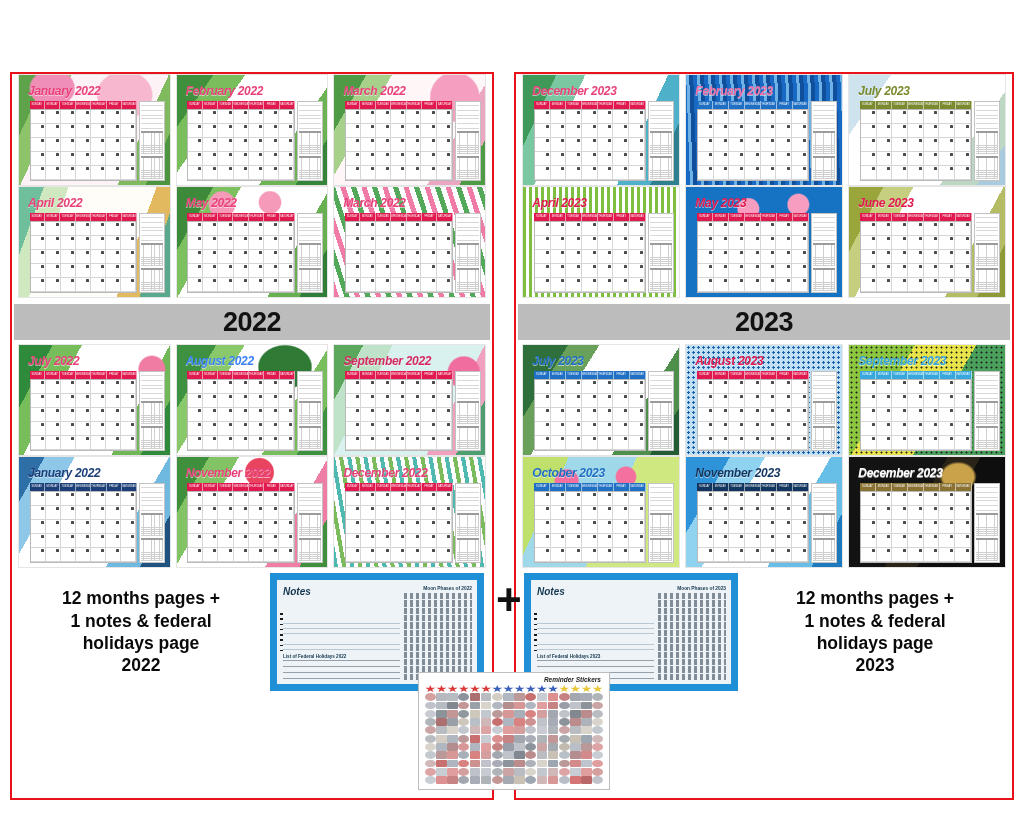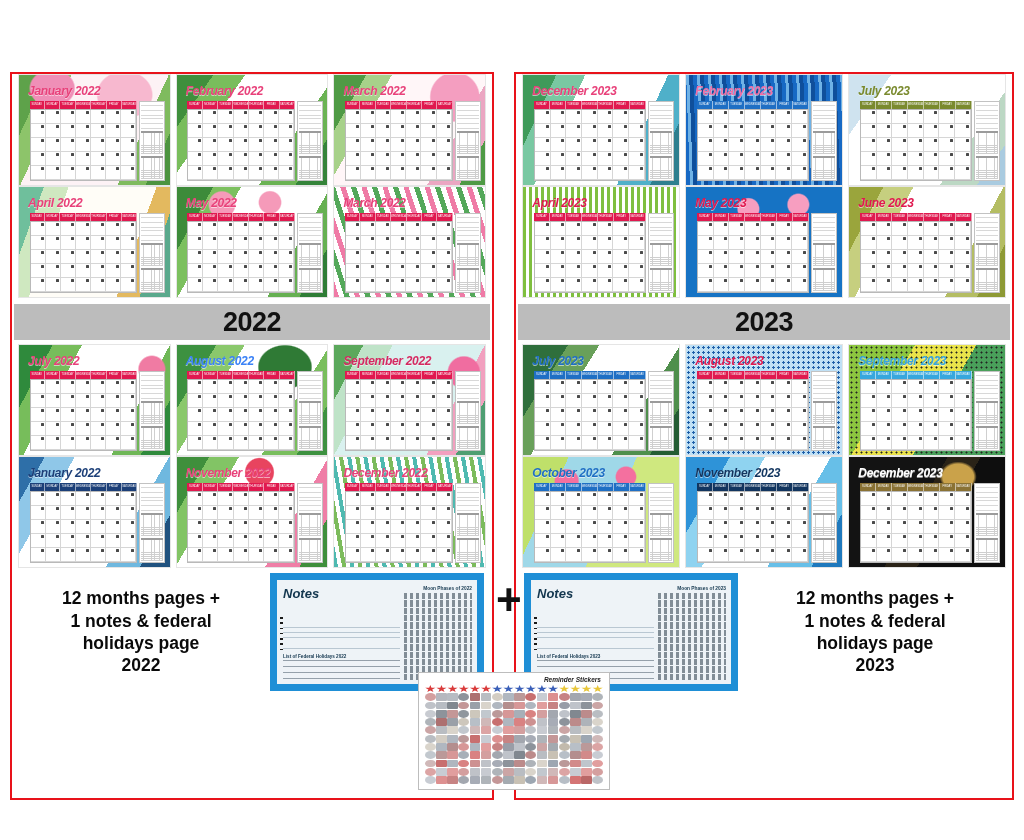--- a/index.html
+++ b/index.html
@@ -111,21 +111,21 @@
   .notes-thumb {
     width: 214px; height: 118px; background: #1f8fd6;
     padding: 7px; position: relative;
   }
   .notes-sheet {
     width: 100%; height: 100%; background: #eef3f7; position: relative;
     display: flex; padding: 6px 5px 4px 6px; gap: 4px;
   }
   .notes-left { flex: 1 1 0; display: flex; flex-direction: column; }
   .notes-label {
-    font-size: 13px; font-weight: bold; font-style: italic; color: #14374f;
+    font-size: 10px; font-weight: bold; font-style: italic; color: #14374f;
     margin-bottom: 16px;
   }
   .notes-lines2 {
     flex: 1 1 0;
     background: repeating-linear-gradient(to bottom, transparent 0 4.6px, #b9c7d2 4.6px 5.3px);
     border-left: none;
     position: relative;
   }
   .notes-lines2::before {
     content: ""; position: absolute; left: -3px; top: 0; bottom: 0; width: 3px;

